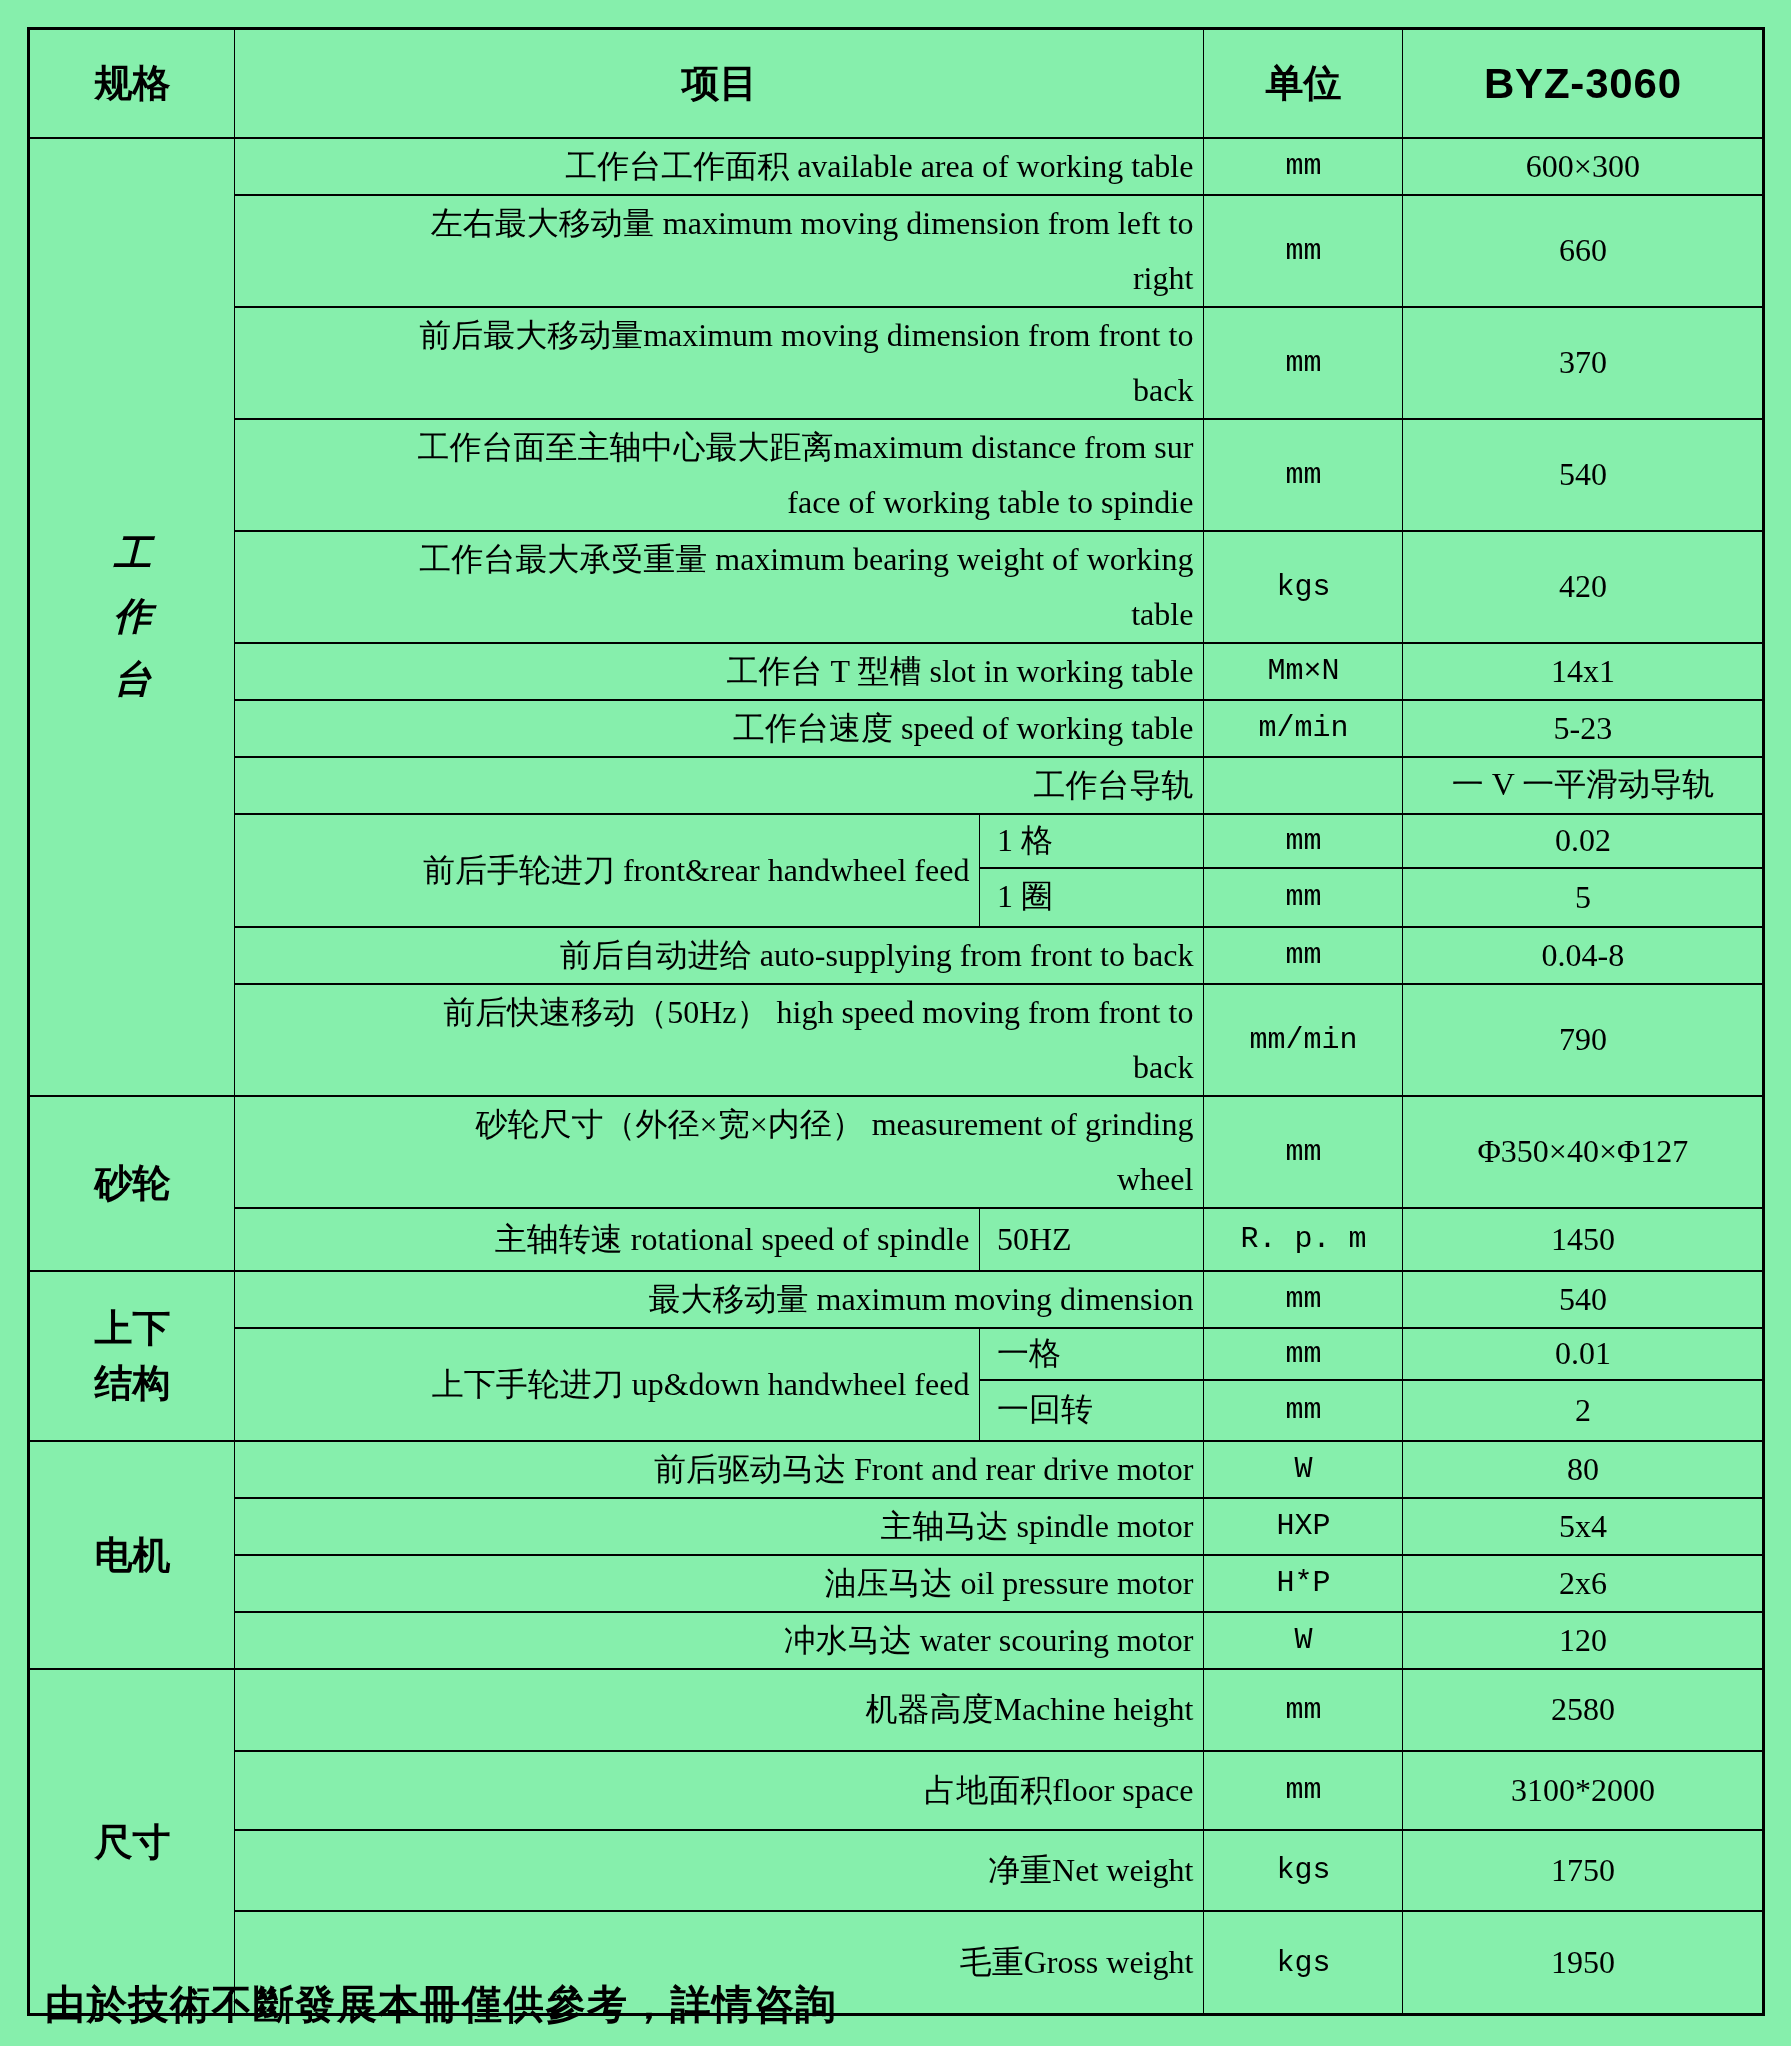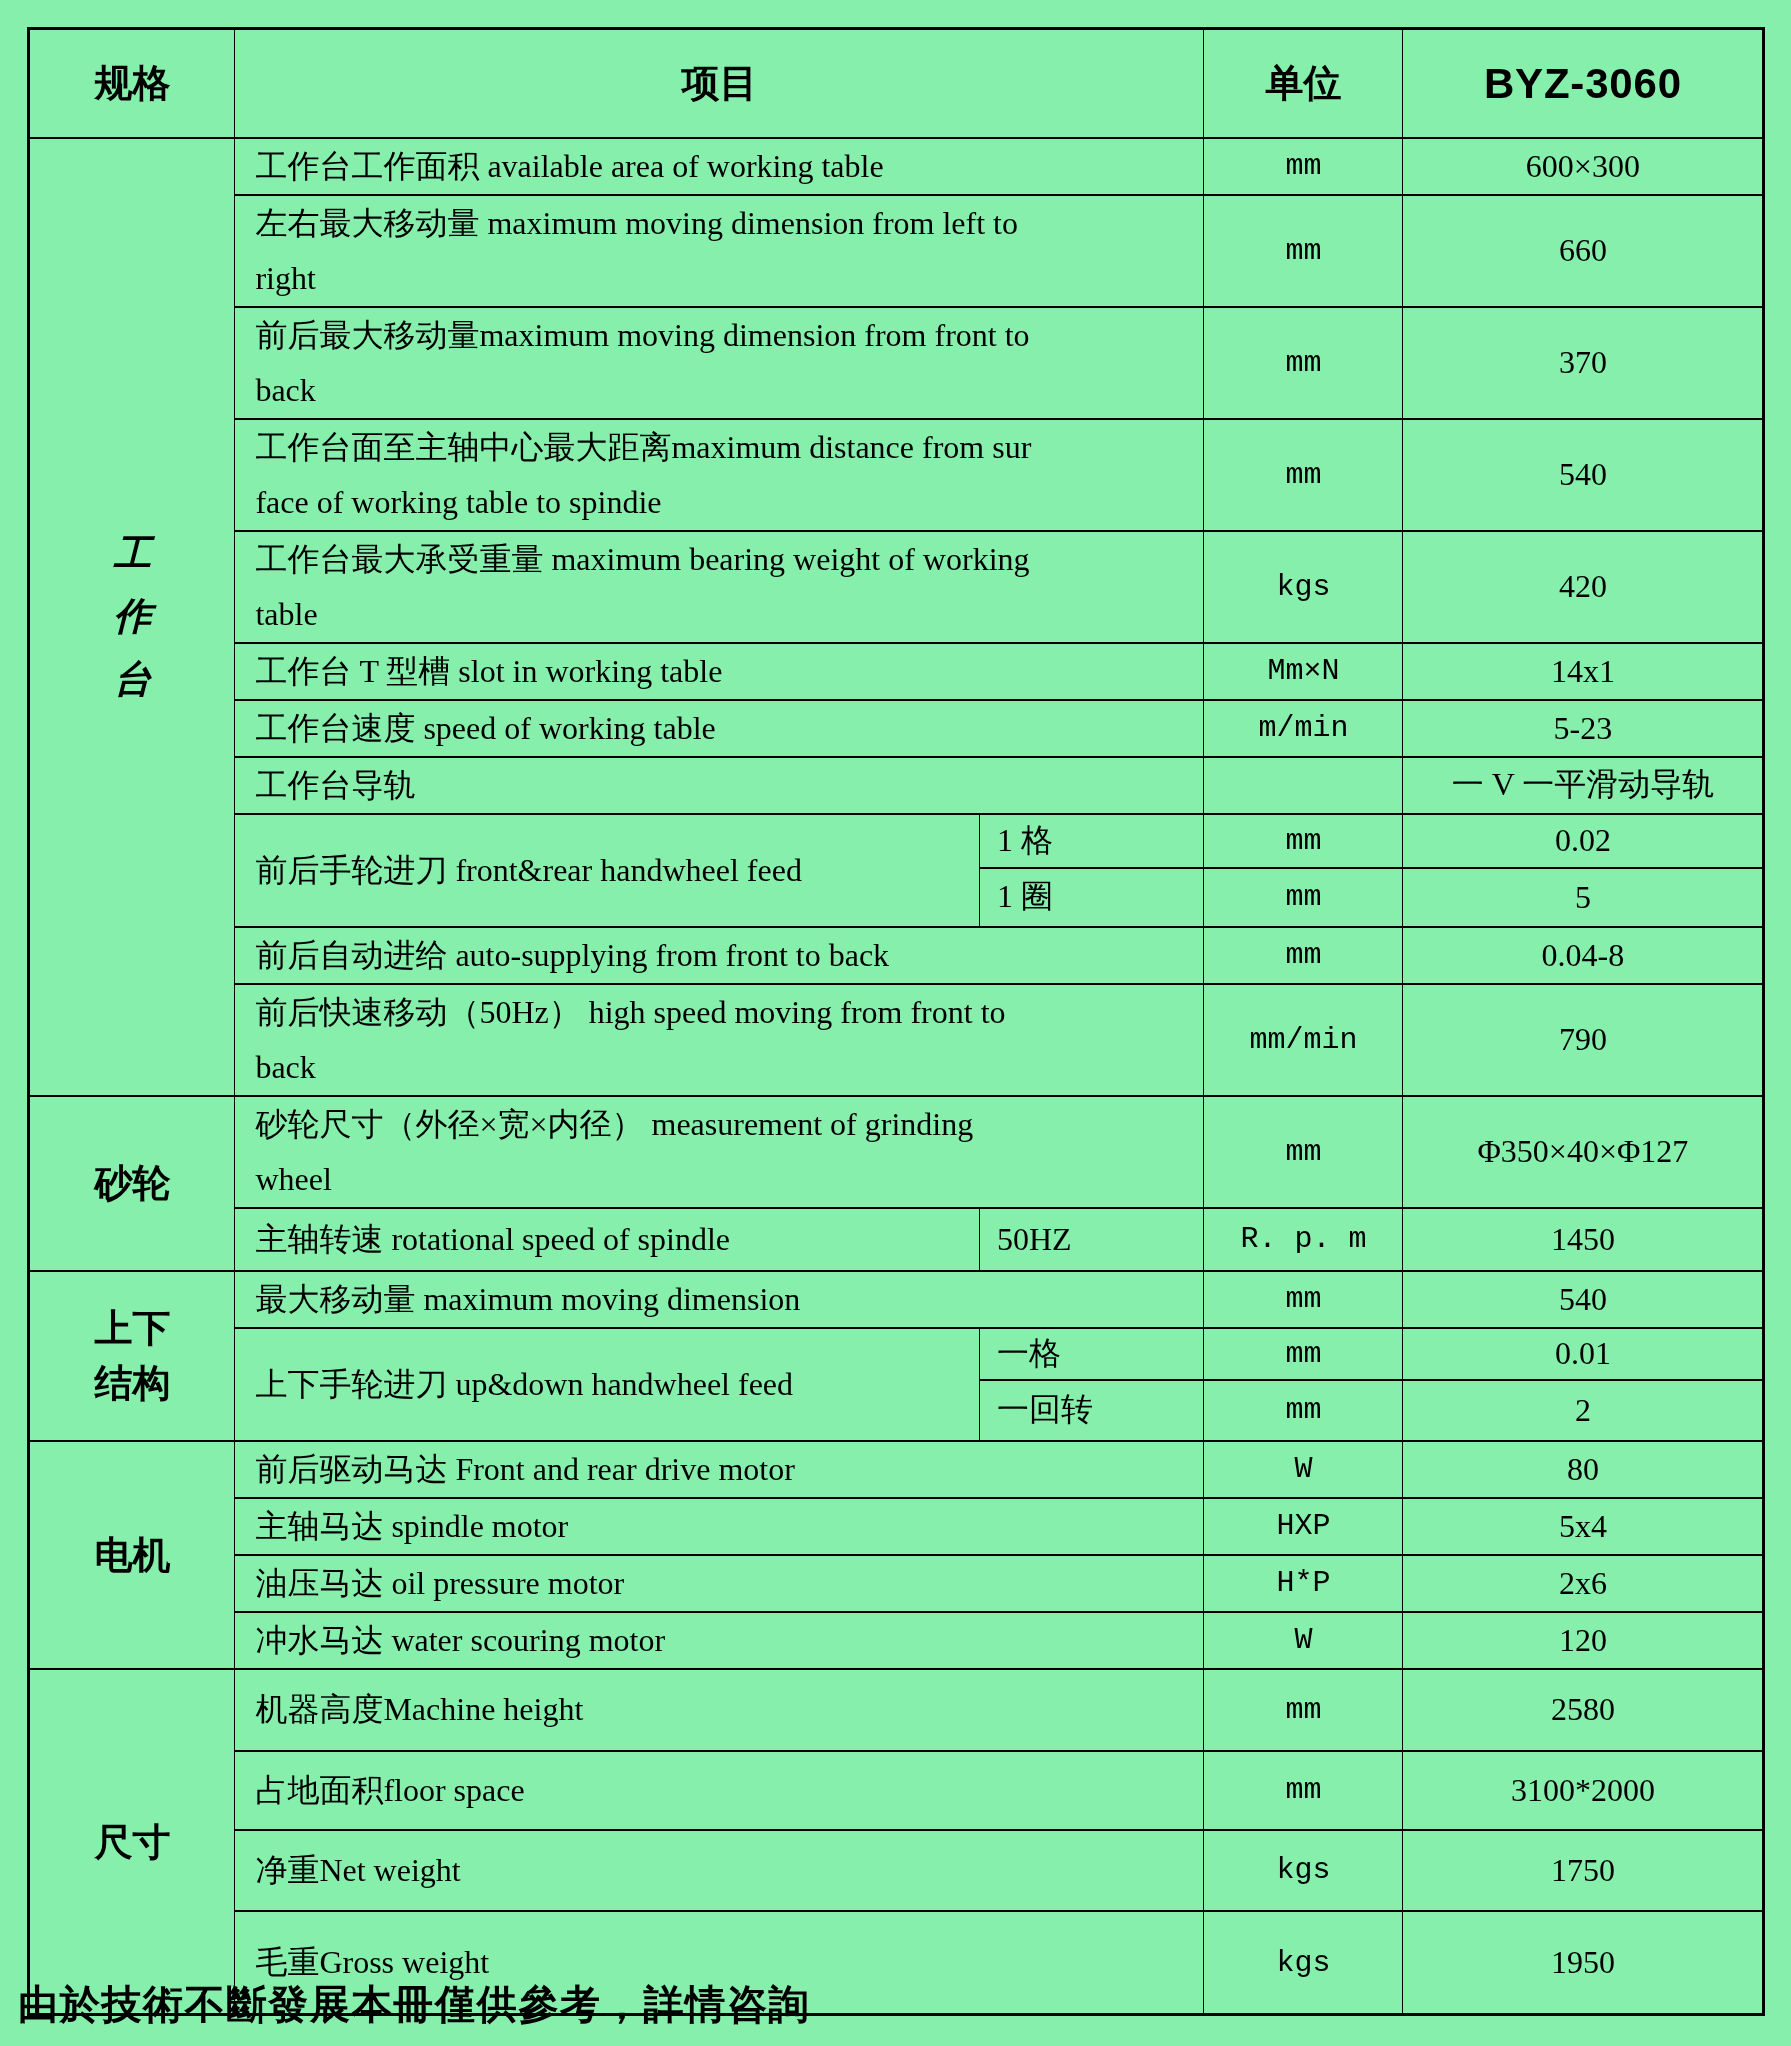--- a/index.html
+++ b/index.html
@@ -43,36 +43,36 @@
   td.sec {
     font-family: "Liberation Sans", "DejaVu Sans", sans-serif;
     font-weight: bold;
     font-size: 38px;
     text-align: center;
     line-height: 52px;
   }
   .vstack { width: 43px;  margin: 0 auto; word-break: break-all; line-height: 63px; text-align: center; font-style: italic; }
   .v2     { width: 91px; margin: 0 auto; word-break: break-all; line-height: 55px; text-align: center; }
   td.item {
-    text-align: left;
+    text-align: right;
     padding: 0 10px 0 20px;
     font-size: 32px;
     line-height: 55px;
     white-space: pre-wrap;
   }
   td.sub {
     text-align: left;
     padding-left: 16.6px;
     font-size: 32px;
   }
   td.unit { text-align: center; font-size: 30px; font-family: Liberation Mono, monospace; }
   td.val  { text-align: center; font-size: 32px; margin-top: 47px; }
   .footer {
     position: absolute;
-    left: 18px;
+    left: 45px;
     top: 1977px;
     font-family: "Liberation Serif", "DejaVu Serif", serif;
     font-weight: bold;
     font-size: 40px;
     letter-spacing: 1.7px;
     white-space: nowrap;
   }
 </style>
 </head>
 <body>

